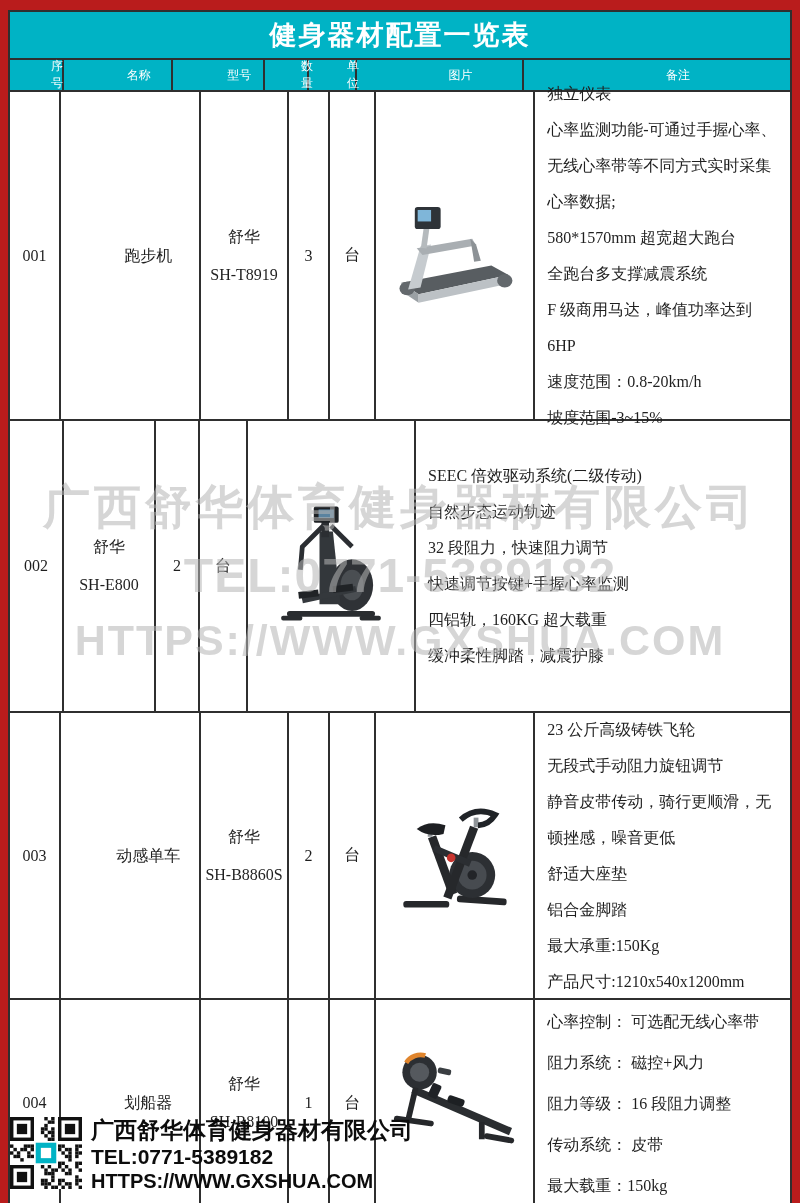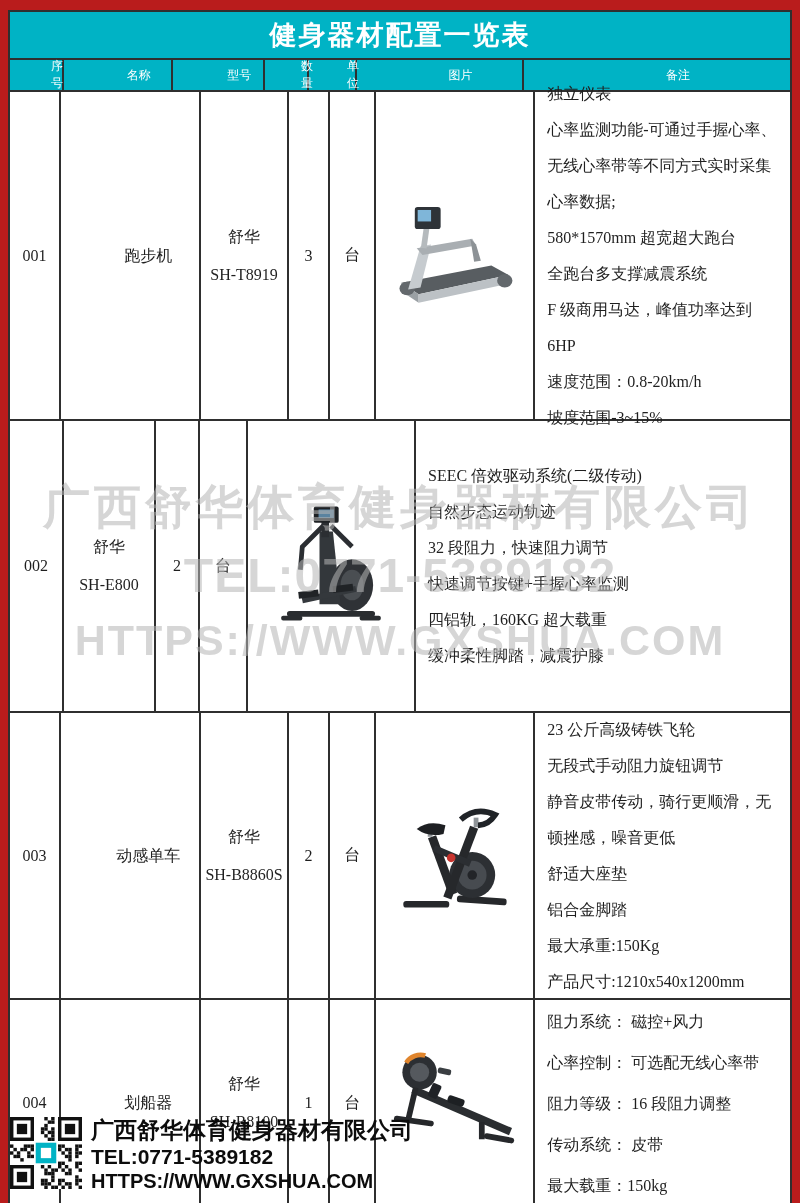--- a/index.html
+++ b/index.html
@@ -203,22 +203,22 @@
                 <circle cx="33" cy="30" r="10" fill="#55595e"></circle>
                 <path d="M19 20 A18 18 0 0 1 39 12.5" stroke="#e0852d" stroke-width="5" fill="none"></path>
                 <path d="M29 46 L21 80" stroke="#26282b" stroke-width="6"></path>
                 <rect x="6" y="78" width="42" height="6" rx="3" fill="#26282b" transform="rotate(8 27 81)"></rect>
                 <rect x="62" y="56" width="18" height="8" rx="3" fill="#1d2023" transform="rotate(18 71 60)"></rect>
                 <rect x="44" y="42" width="10" height="15" rx="2" fill="#202327" transform="rotate(25 49 49)"></rect>
                 <rect x="52" y="26" width="14" height="6" rx="2" fill="#3a3e42" transform="rotate(12 59 29)"></rect>
               </svg></span>
           </div>
           <div class="cell w6 remarks">
+            <div class="rline">心率控制：  可选配无线心率带</div>
             <div class="rline">阻力系统：  磁控+风力</div>
-            <div class="rline">心率控制：  可选配无线心率带</div>
             <div class="rline">阻力等级：  16 段阻力调整</div>
             <div class="rline">传动系统：  皮带</div>
             <div class="rline">最大载重：150kg</div>
           </div>
         </div>
       </div>
   </div>
 
   <div class="watermark">
     <div class="wm1">广西舒华体育健身器材有限公司</div>

